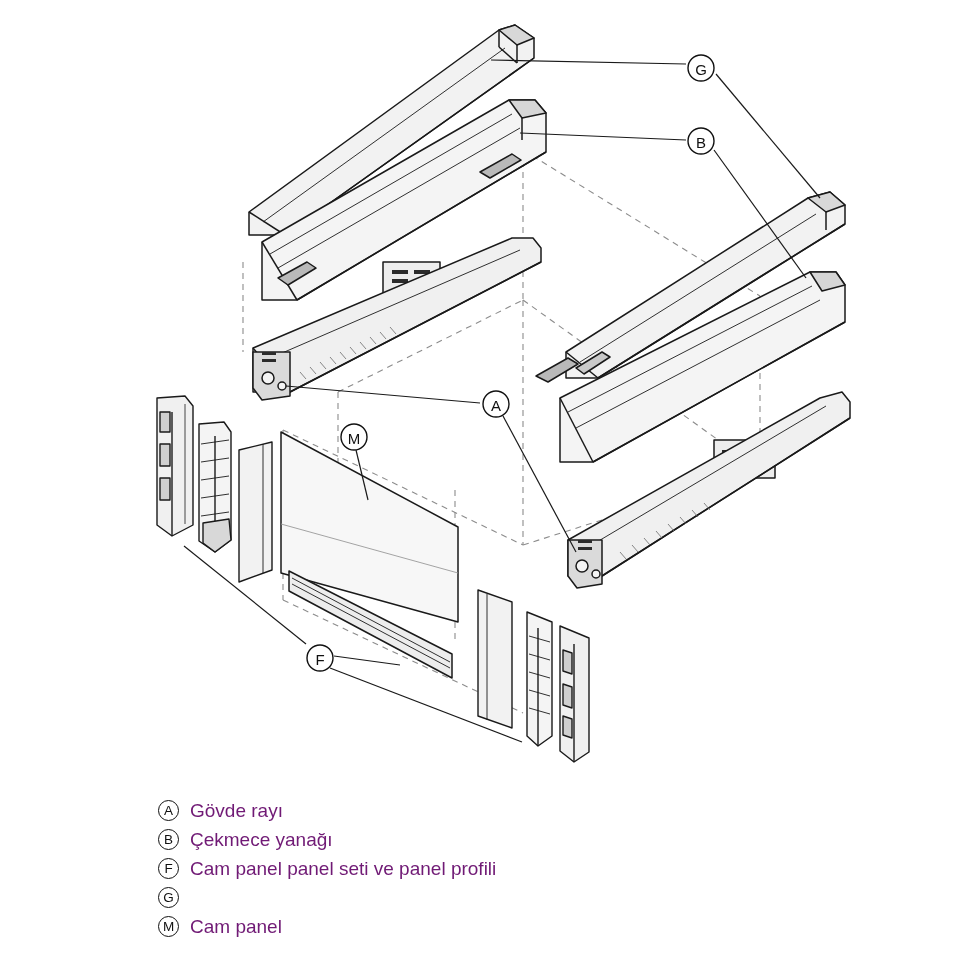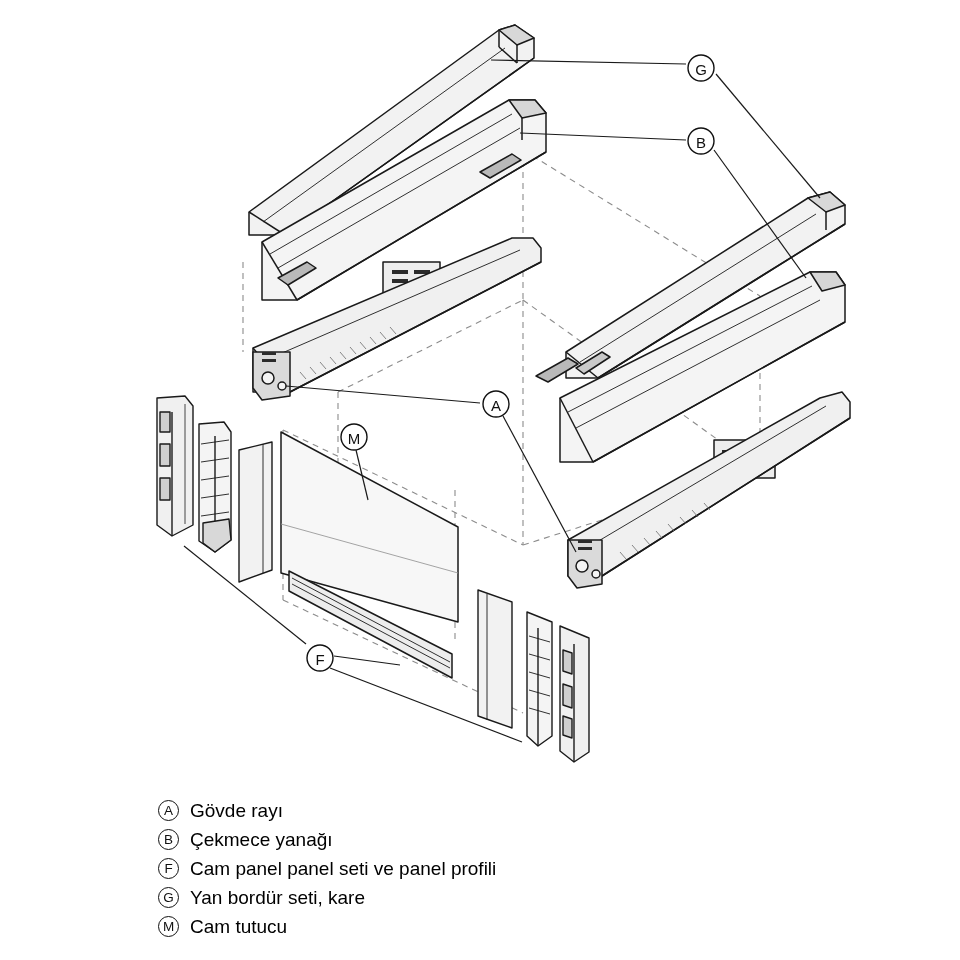--- a/index.html
+++ b/index.html
@@ -53,21 +53,21 @@
     align-items: center;
     justify-content: center;
     font-size: 13.5px;
     line-height: 1;
     color: #111111;
     box-sizing: border-box;
   }
   .legend-label {
     margin-left: 11px;
     font-size: 19px;
-    color: #000000;
+    color: #701a75;
     white-space: nowrap;
   }
 </style>
 </head>
 <body>
 
 <div id="diagram-wrap">
   <svg id="diagram-svg" width="960" height="790" viewBox="0 0 960 790" xmlns="http://www.w3.org/2000/svg">
 
     <g fill="none" stroke="#8c8c8c" stroke-width="1.1" stroke-dasharray="6,5">
@@ -307,19 +307,18 @@
   <div class="legend-row">
     <span class="legend-badge">B</span>
     <span class="legend-label">Çekmece yanağı</span>
   </div>
   <div class="legend-row">
     <span class="legend-badge">F</span>
     <span class="legend-label">Cam panel panel seti ve panel profili</span>
   </div>
   <div class="legend-row">
     <span class="legend-badge">G</span>
-    <span class="legend-label">Yan bordür seti, kare</span>
   </div>
   <div class="legend-row">
     <span class="legend-badge">M</span>
-    <span class="legend-label">Cam tutucu</span>
+    <span class="legend-label">Cam panel</span>
   </div>
 </div>
 
 </body></html>

